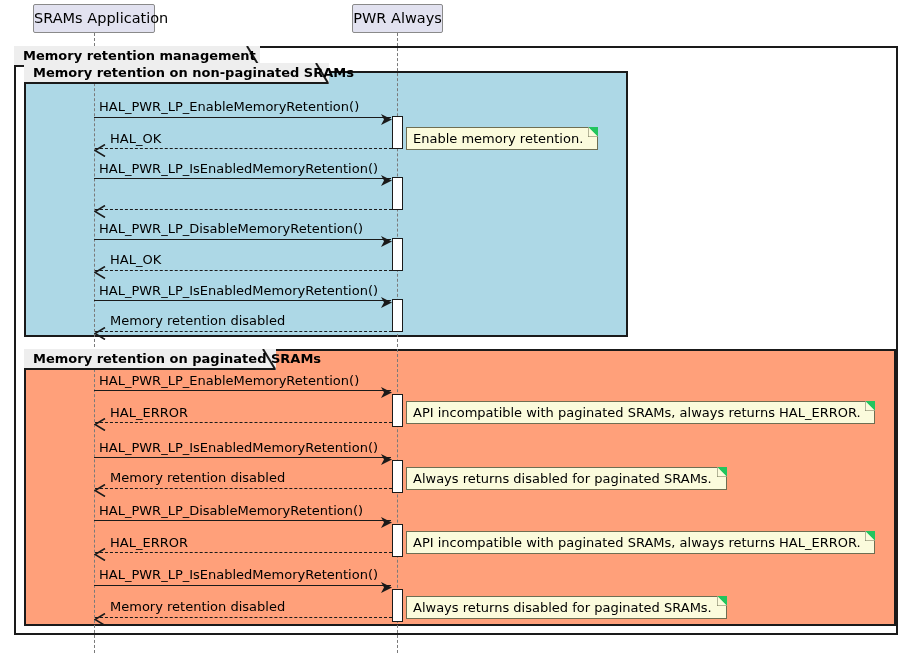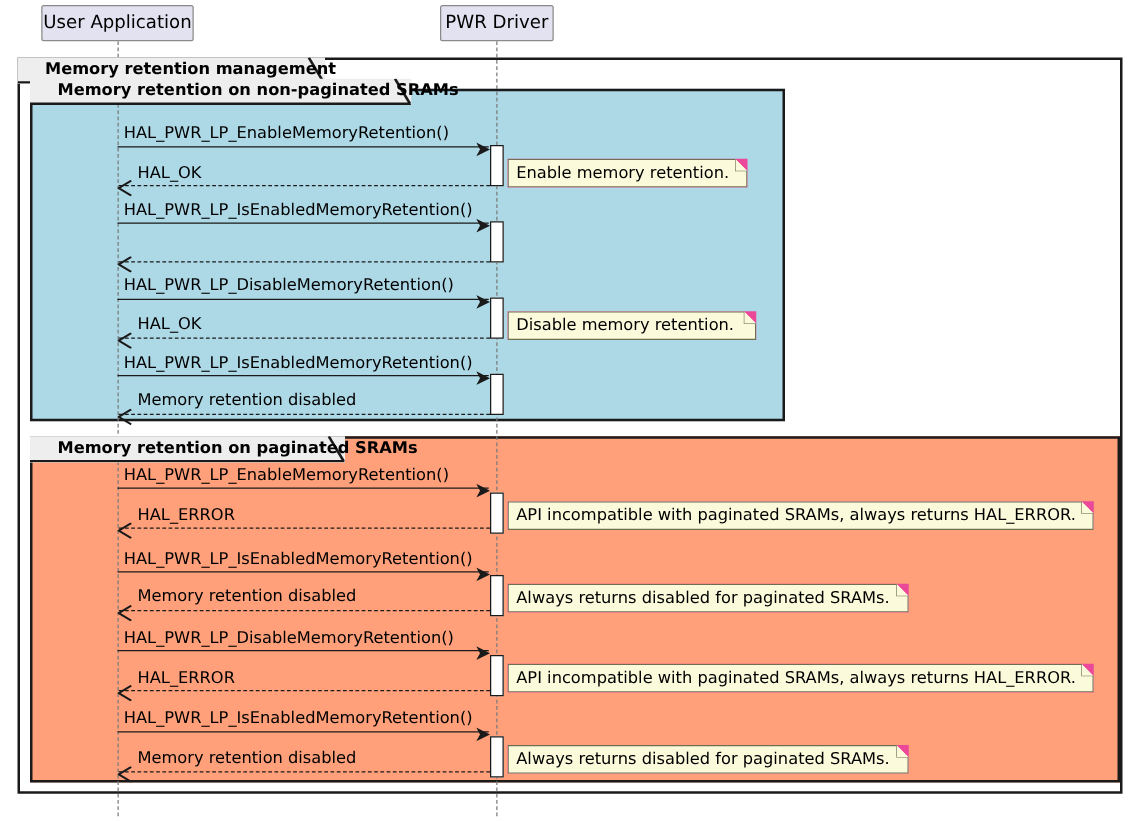--- a/index.html
+++ b/index.html
@@ -54,21 +54,21 @@
   .frame-label {
     position: absolute;
     box-sizing: border-box;
     height: 21px;
     background: #EEEEEE;
     border-right: none;
     font-size: 13px;
     font-weight: bold;
     color: #000000;
     line-height: 20px;
-    padding-left: 22px;
+    padding-left: 9px;
     white-space: nowrap;
     z-index: 6;
   }
   .frame-label .tab-body {
     position: absolute;
     left: 0; top: 0; right: 0; bottom: 0;
     background: #EEEEEE;
     border-right: 2px solid #1a1a1a;
     border-bottom: 2px solid #1a1a1a;
     z-index: -1;
@@ -119,21 +119,21 @@
     color: #000000;
     white-space: nowrap;
     z-index: 5;
     line-height: 14px;
   }
 
   
   .note {
     position: absolute;
     box-sizing: border-box;
-    background: #ec4899;
+    background: #22c55e;
     font-size: 13px;
     color: #000000;
     z-index: 7;
     white-space: nowrap;
     line-height: 1;
   }
   .note .note-bg {
     position: absolute;
     left: 0; top: 0; right: 0; bottom: 0;
     background: #FBFBDC;
@@ -167,22 +167,22 @@
     <div class="frame filled-blue" style="left: 24px; top: 71px; width: 604px; height: 266px;"></div>
     <div class="frame-label notch" style="left: 24px; top: 63px; width: 305px;"><div class="tab-body"></div><svg class="notch-line" viewBox="0 0 15 21" preserveAspectRatio="none">
         <path d="M 2 0 L 14 20" stroke="#1a1a1a" stroke-width="2" fill="none"></path>
       </svg><span class="txt">Memory retention on non-paginated SRAMs</span></div>
     <div class="frame filled-orange" style="left: 24px; top: 349px; width: 872px; height: 277px;"></div>
     <div class="frame-label notch" style="left: 24px; top: 349px; width: 252px;"><div class="tab-body"></div><svg class="notch-line" viewBox="0 0 15 21" preserveAspectRatio="none">
         <path d="M 2 0 L 14 20" stroke="#1a1a1a" stroke-width="2" fill="none"></path>
       </svg><span class="txt">Memory retention on paginated SRAMs</span></div>
     <div class="lifeline" style="left: 94px; top: 33px; height: 620px;"></div>
     <div class="lifeline" style="left: 397px; top: 33px; height: 620px;"></div>
-    <div class="participant" style="left: 33px; top: 4px; width: 122px;">User Application</div>
-    <div class="participant" style="left: 352px; top: 4px; width: 91px;">PWR Driver</div>
+    <div class="participant" style="left: 33px; top: 4px; width: 122px;">SRAMs Application</div>
+    <div class="participant" style="left: 352px; top: 4px; width: 91px;">PWR Always</div>
     <div class="msg-line solid" style="left: 94px; top: 117px; width: 297px;"></div>
     <div class="arrow-head" style="left: 381px; top: 111px;"><svg width="12" height="13" viewBox="0 0 12 13">
         <path d="M 0 1 L 11 6.5 L 0 12 L 3 6.5 Z" fill="#1a1a1a"></path>
       </svg></div>
     <div class="msg-label" style="left: 99px; top: 100px;">HAL_PWR_LP_EnableMemoryRetention()</div>
     <div class="msg-line dashed" style="left: 95px; top: 148px; width: 297px;"></div>
     <div class="arrow-head" style="left: 94px; top: 142px;"><svg width="12" height="13" viewBox="0 0 12 13">
         <path d="M 11 0.5 L 1 6.5 L 11 12.5" fill="none" stroke="#1a1a1a" stroke-width="1.6"></path>
       </svg></div>
     <div class="msg-label" style="left: 110px; top: 132px;">HAL_OK</div>
@@ -263,27 +263,20 @@
     <div class="activation" style="left: 392px; top: 460px; height: 33px;"></div>
     <div class="activation" style="left: 392px; top: 524px; height: 33px;"></div>
     <div class="activation" style="left: 392px; top: 589px; height: 33px;"></div>
     <div class="note" style="left: 406px; top: 127px; width: 192px; height: 23px;">
       <div class="note-bg"></div>
       <svg class="note-fold" viewBox="0 0 10 10">
         <path d="M 0 0 L 0 10 L 10 10" fill="#FBFBDC" stroke="#6E6E52" stroke-width="1"></path>
       </svg>
       <span class="note-txt" style="line-height: 23px;">Enable memory retention.</span>
     </div>
-    <div class="note" style="left: 406px; top: 249px; width: 199px; height: 23px;">
-      <div class="note-bg"></div>
-      <svg class="note-fold" viewBox="0 0 10 10">
-        <path d="M 0 0 L 0 10 L 10 10" fill="#FBFBDC" stroke="#6E6E52" stroke-width="1"></path>
-      </svg>
-      <span class="note-txt" style="line-height: 23px;">Disable memory retention.</span>
-    </div>
     <div class="note" style="left: 406px; top: 401px; width: 469px; height: 23px;">
       <div class="note-bg"></div>
       <svg class="note-fold" viewBox="0 0 10 10">
         <path d="M 0 0 L 0 10 L 10 10" fill="#FBFBDC" stroke="#6E6E52" stroke-width="1"></path>
       </svg>
       <span class="note-txt" style="line-height: 23px;">API incompatible with paginated SRAMs, always returns HAL_ERROR.</span>
     </div>
     <div class="note" style="left: 406px; top: 467px; width: 321px; height: 23px;">
       <div class="note-bg"></div>
       <svg class="note-fold" viewBox="0 0 10 10">

